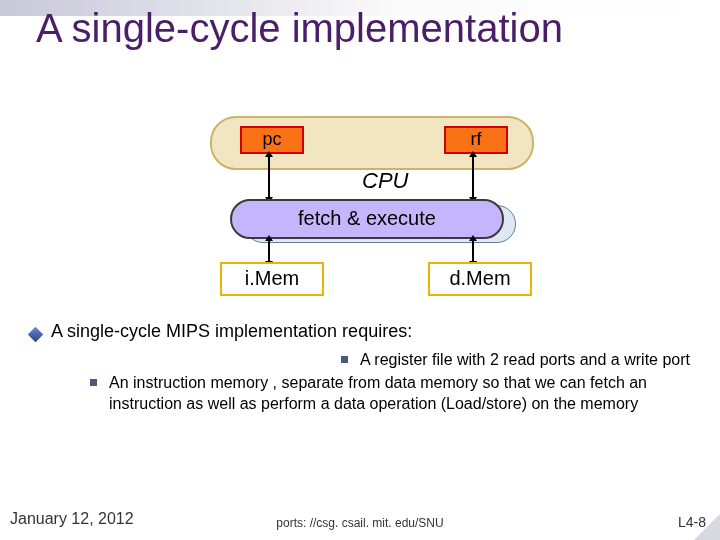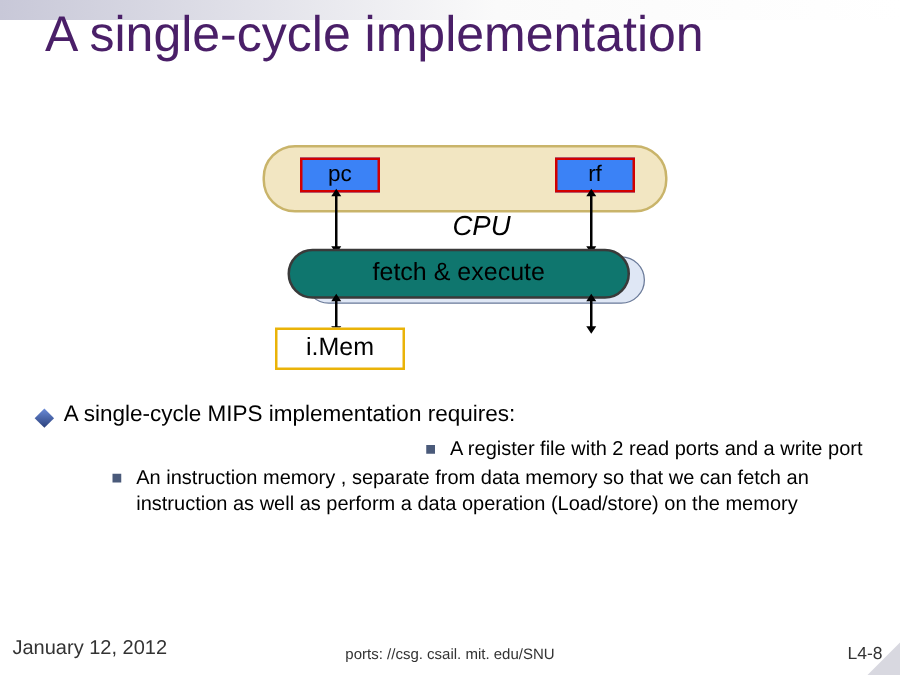--- a/index.html
+++ b/index.html
@@ -27,36 +27,36 @@
     background:#f2e6c2;
     border:2px solid #c9b46a;
     border-radius:26px;
   }
   .cpu-label{
     position:absolute;left:150px;top:10px;
     font-style:italic;font-size:22px;margin-top:40px;
   }
   .reg-box{
     position:absolute;width:60px;height:24px;
-    background:#3b82f6;border:2px solid #d20000;
+    background:#f97316;border:2px solid #d20000;
     text-align:center;font-size:18px;line-height:22px;
   }
   .pc{left:70px;top:10px;}
   .rf{left:274px;top:10px;}
   
   .cloud{
     position:absolute;left:60px;top:83px;width:280px;height:44px;
   }
   .cloud-back{
     position:absolute;left:14px;top:6px;width:270px;height:36px;
     background:#dfe7f5;border:1px solid #6a7a99;border-radius:22px;
   }
   .cloud-front{
     position:absolute;left:0;top:0;width:270px;height:36px;
-    background:#0f766e;border:2px solid #3a3a3a;border-radius:22px;
+    background:#c4b5fd;border:2px solid #3a3a3a;border-radius:22px;
     text-align:center;font-size:20px;line-height:34px;
   }
   
   .mem{
     position:absolute;top:146px;width:100px;height:30px;
     background:#fff;border:2px solid #eab308;
     text-align:center;font-size:20px;line-height:28px;
   }
   .imem{left:50px;}
   .dmem{left:258px;}
@@ -116,20 +116,21 @@
 
   <div class="cloud">
     <div class="cloud-back"></div>
     <div class="cloud-front">fetch &amp; execute</div>
   </div>
 
   <div class="arrow up-head dn-head a-imem"></div>
   <div class="arrow up-head dn-head a-dmem"></div>
 
   <div class="mem imem">i.Mem</div>
+  <div class="mem dmem">d.Mem</div>
 </div>
 
 <div class="content">
   <div class="lvl1">
     <div class="diamond"></div>
     <div>A single-cycle MIPS implementation requires:</div>
   </div>
   <div class="lvl2-wrap">
     <div class="lvl2">
       <div class="sq"></div>

